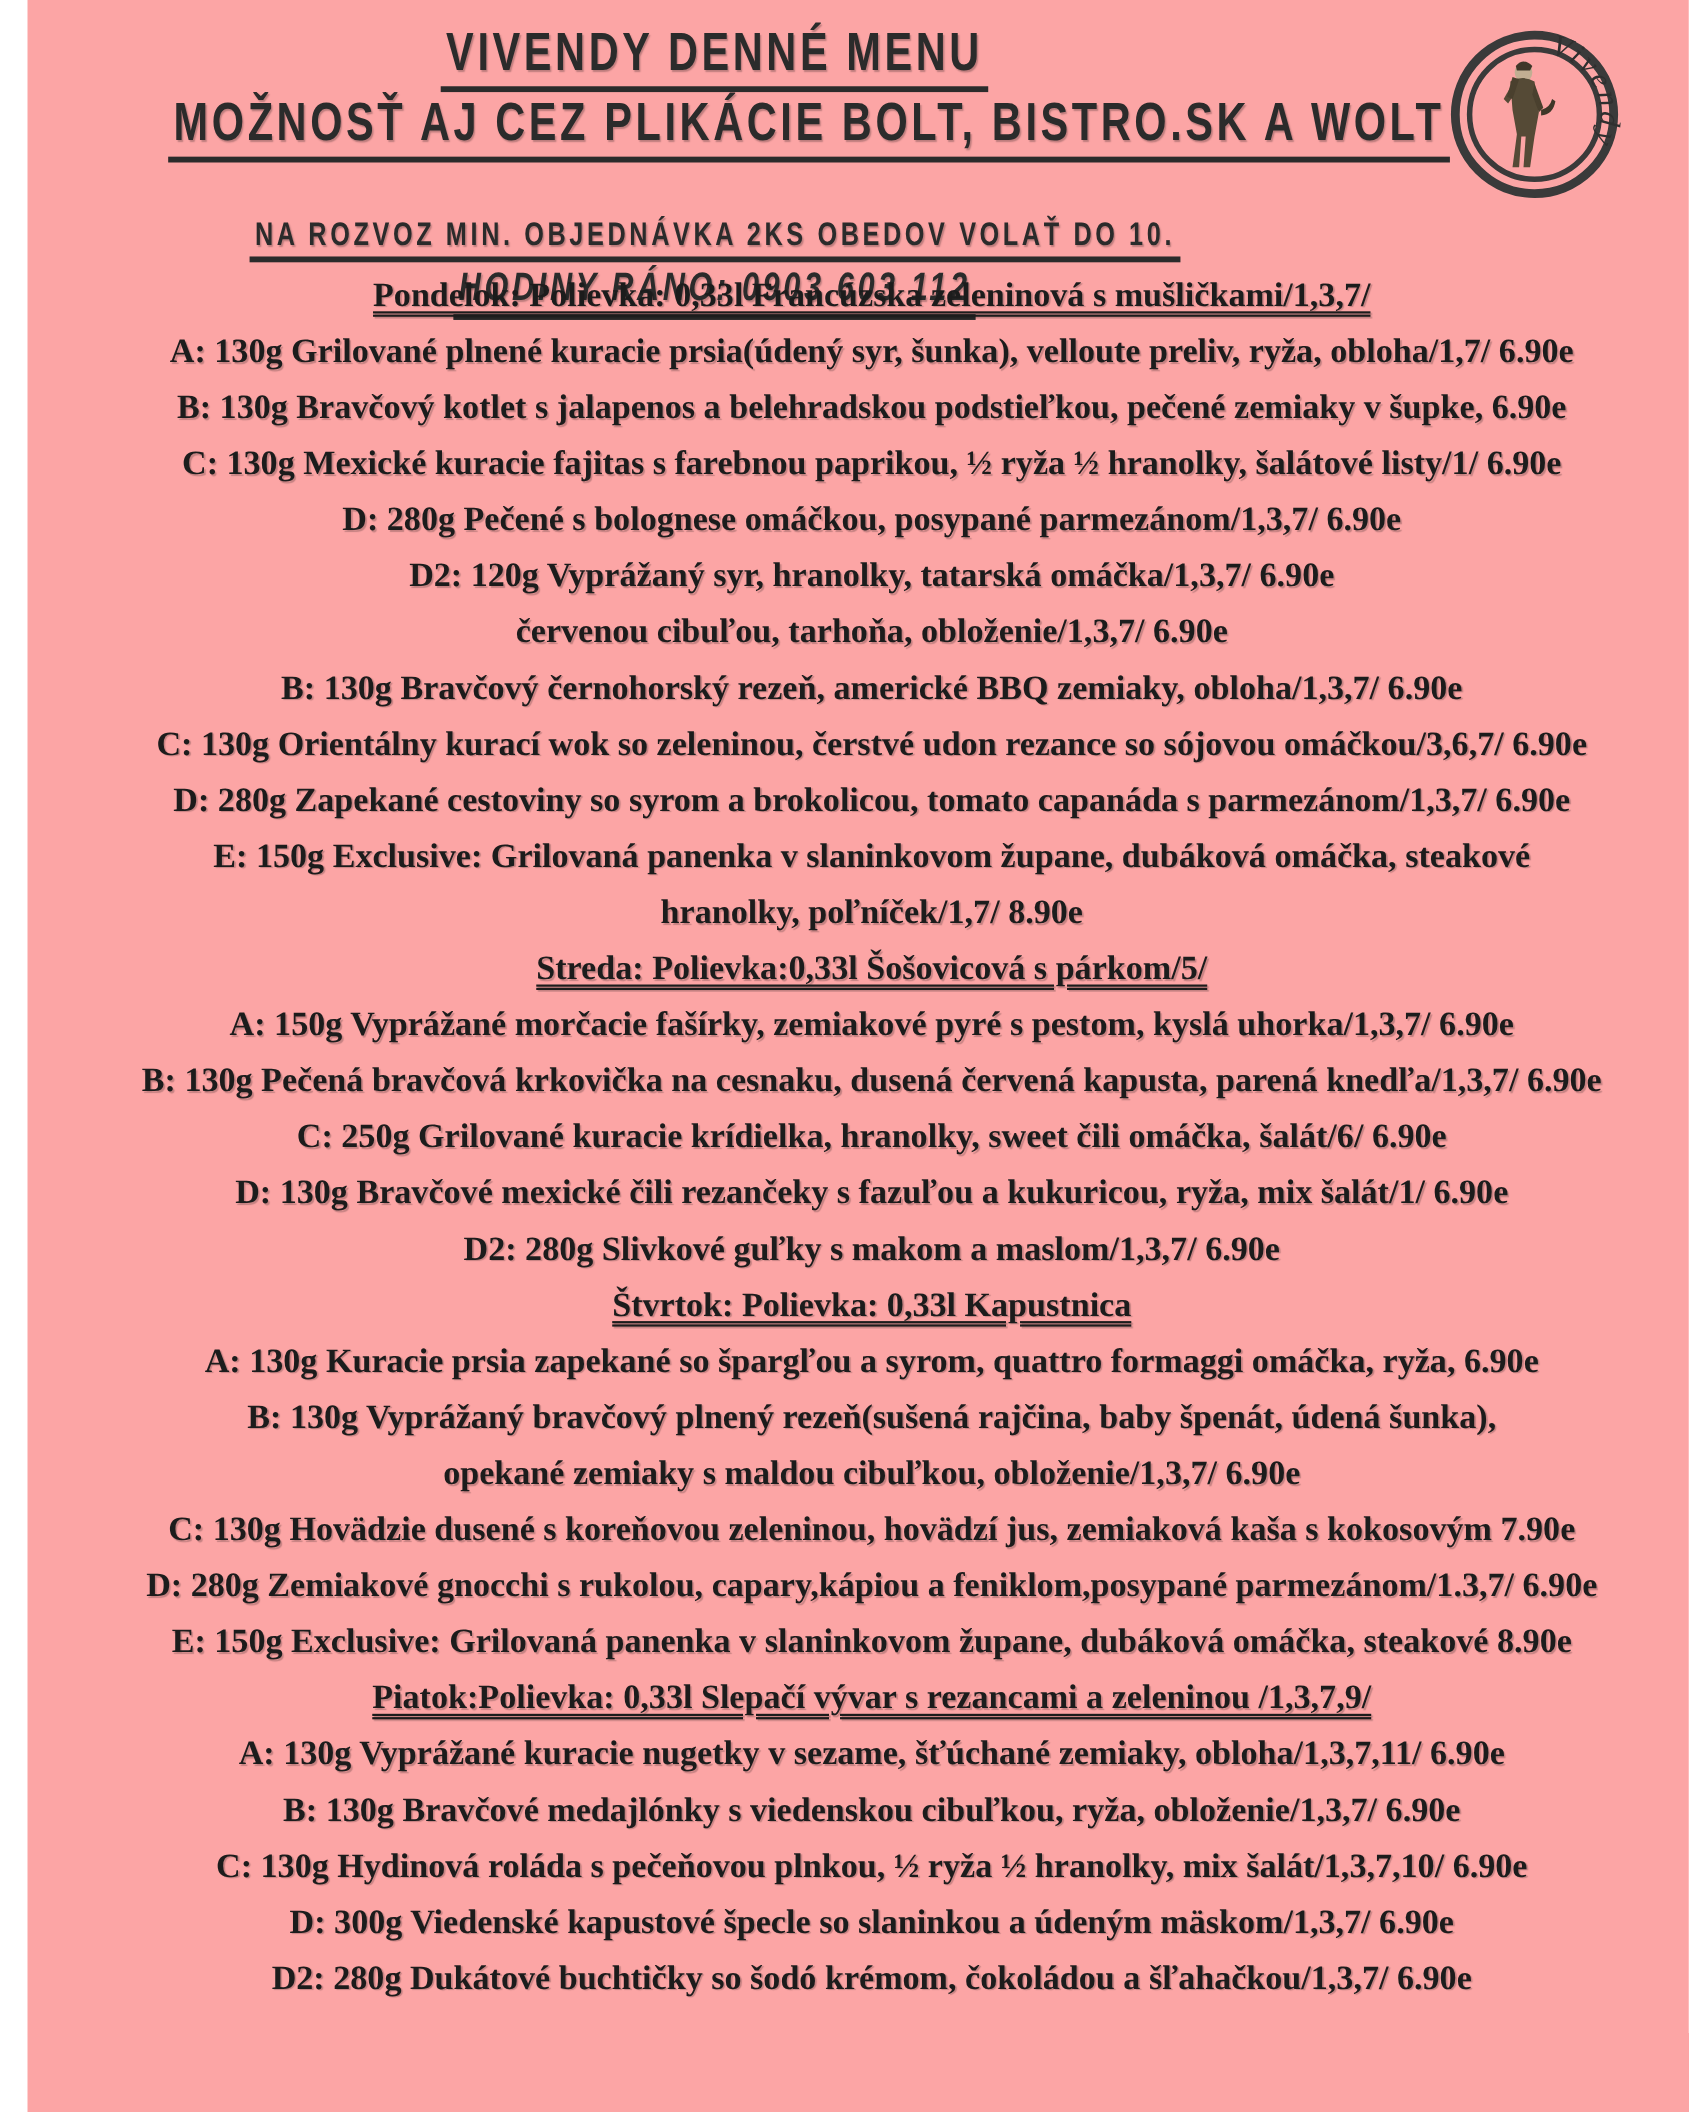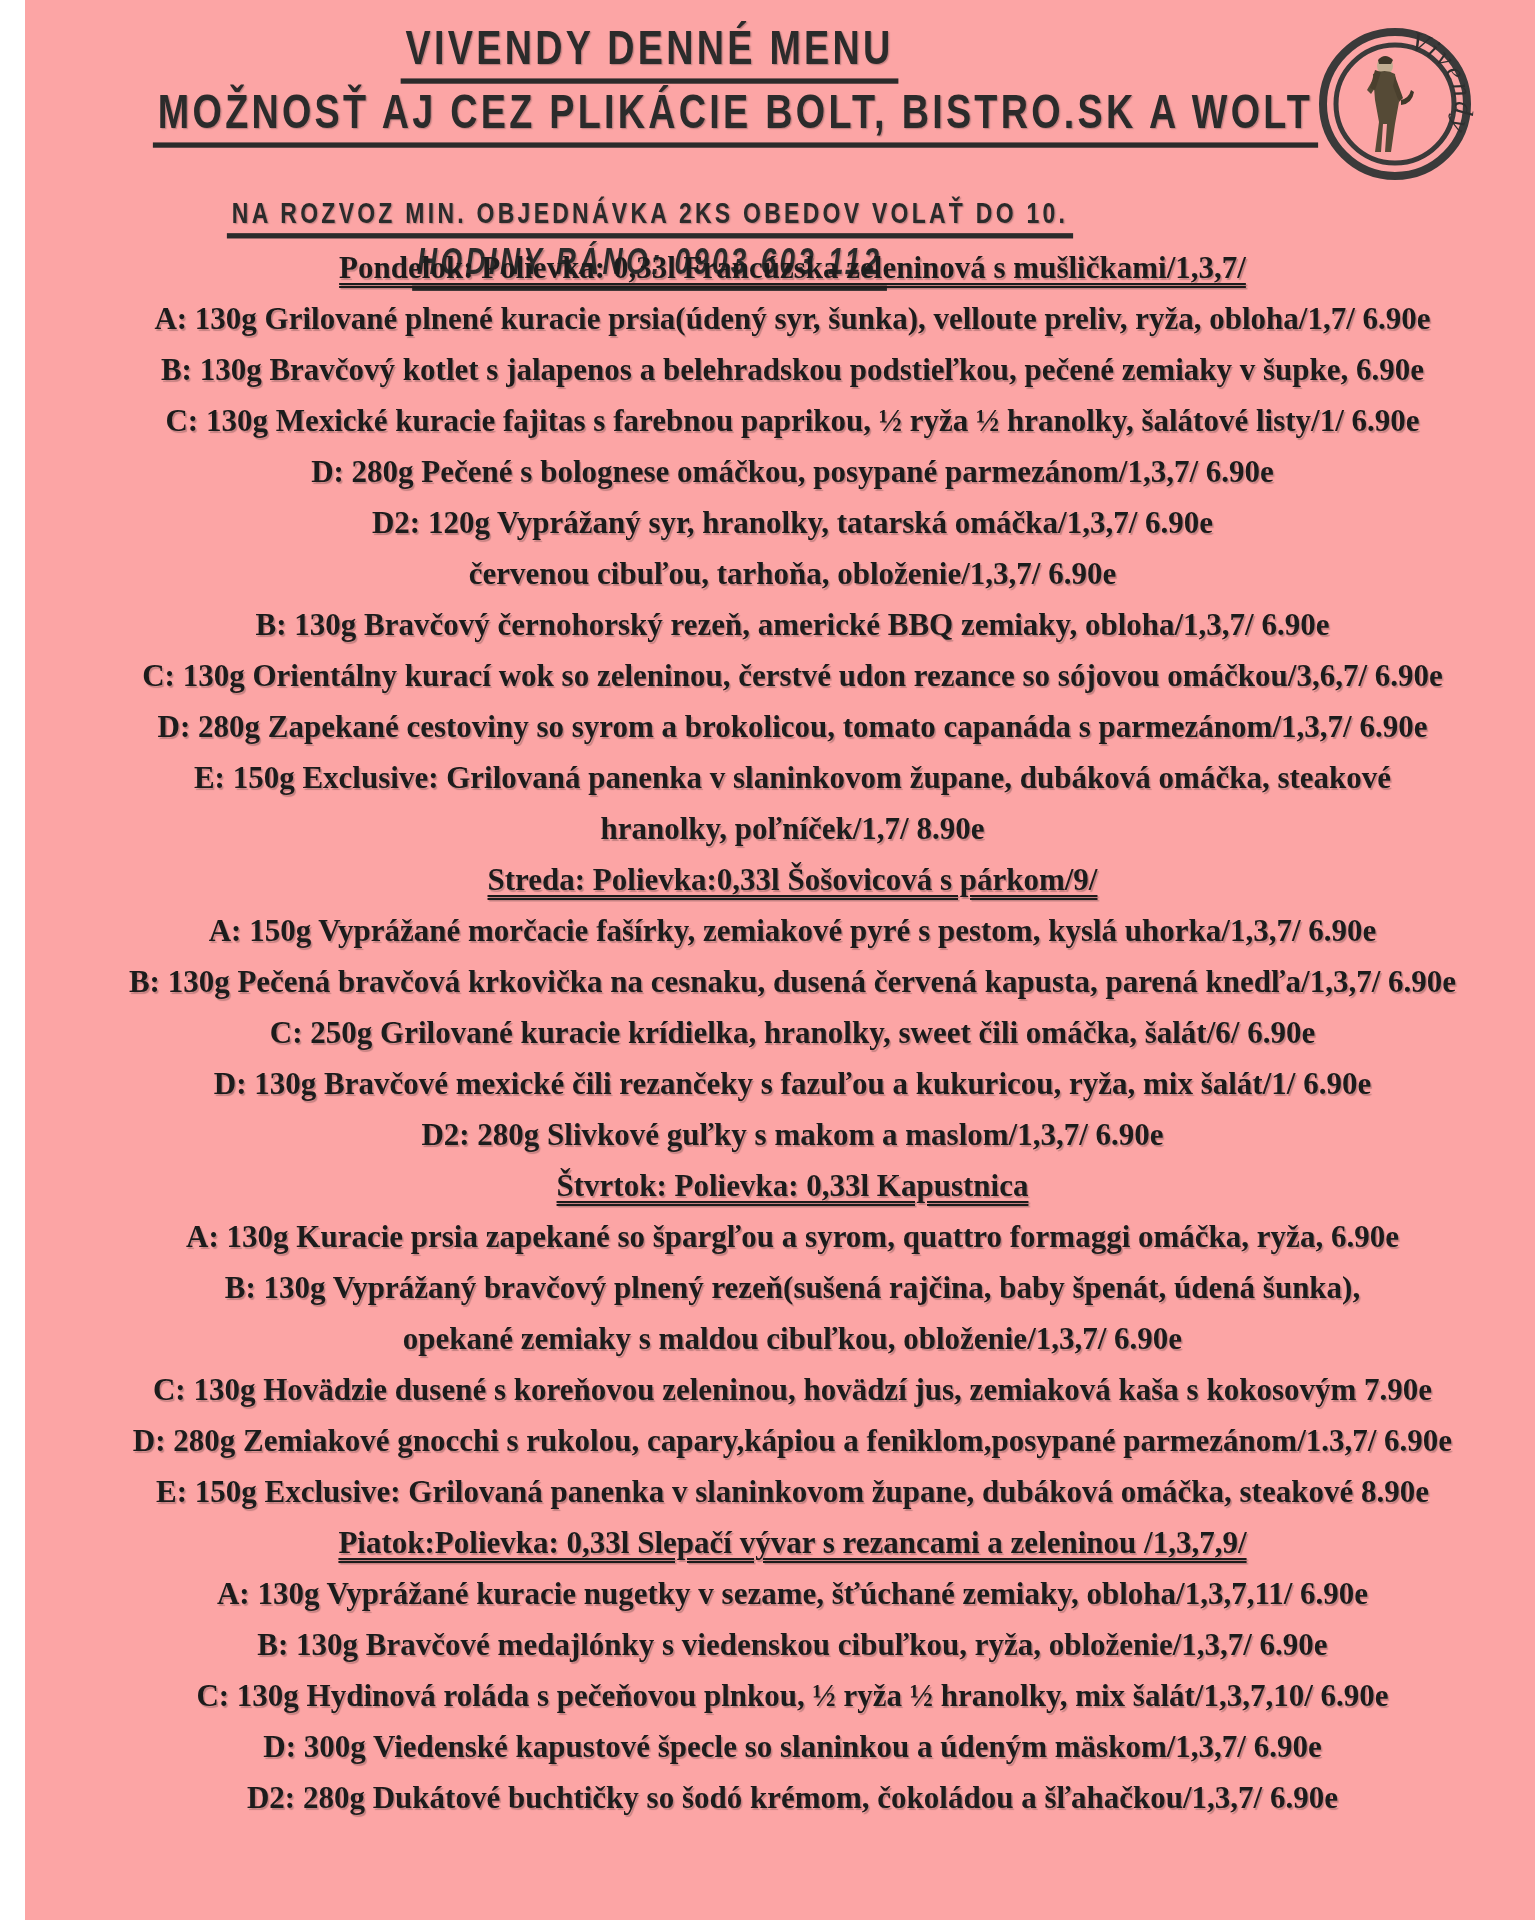--- a/index.html
+++ b/index.html
@@ -97,21 +97,21 @@
       <div class="menu-line">B: 130g Bravčový kotlet s jalapenos a belehradskou podstieľkou, pečené zemiaky v šupke, 6.90e</div>
       <div class="menu-line">C: 130g Mexické kuracie fajitas s farebnou paprikou, ½ ryža ½ hranolky, šalátové listy/1/ 6.90e</div>
       <div class="menu-line">D: 280g Pečené s bolognese omáčkou, posypané parmezánom/1,3,7/ 6.90e</div>
       <div class="menu-line">D2: 120g Vyprážaný syr, hranolky, tatarská omáčka/1,3,7/ 6.90e</div>
       <div class="menu-line">červenou cibuľou, tarhoňa, obloženie/1,3,7/ 6.90e</div>
       <div class="menu-line">B: 130g Bravčový černohorský rezeň, americké BBQ zemiaky, obloha/1,3,7/ 6.90e</div>
       <div class="menu-line">C: 130g Orientálny kurací wok so zeleninou, čerstvé udon rezance so sójovou omáčkou/3,6,7/ 6.90e</div>
       <div class="menu-line">D: 280g Zapekané cestoviny so syrom a brokolicou, tomato capanáda s parmezánom/1,3,7/ 6.90e</div>
       <div class="menu-line">E: 150g Exclusive: Grilovaná panenka v slaninkovom župane, dubáková omáčka, steakové</div>
       <div class="menu-line">hranolky, poľníček/1,7/ 8.90e</div>
-      <div class="menu-line"><span class="day-underline">Streda: Polievka:0,33l Šošovicová s párkom/9/</span></div>
+      <div class="menu-line"><span class="day-underline">Streda: Polievka:0,33l Šošovicová s párkom/5/</span></div>
       <div class="menu-line">A: 150g Vyprážané morčacie fašírky, zemiakové pyré s pestom, kyslá uhorka/1,3,7/ 6.90e</div>
       <div class="menu-line">B: 130g Pečená bravčová krkovička na cesnaku, dusená červená kapusta, parená knedľa/1,3,7/ 6.90e</div>
       <div class="menu-line">C: 250g Grilované kuracie krídielka, hranolky, sweet čili omáčka, šalát/6/ 6.90e</div>
       <div class="menu-line">D: 130g Bravčové mexické čili rezančeky s fazuľou a kukuricou, ryža, mix šalát/1/ 6.90e</div>
       <div class="menu-line">D2: 280g Slivkové guľky s makom a maslom/1,3,7/ 6.90e</div>
       <div class="menu-line"><span class="day-underline">Štvrtok: Polievka: 0,33l Kapustnica</span></div>
       <div class="menu-line">A: 130g Kuracie prsia zapekané so špargľou a syrom, quattro formaggi omáčka, ryža, 6.90e</div>
       <div class="menu-line">B: 130g Vyprážaný bravčový plnený rezeň(sušená rajčina, baby špenát, údená šunka),</div>
       <div class="menu-line">opekané zemiaky s maldou cibuľkou, obloženie/1,3,7/ 6.90e</div>
       <div class="menu-line">C: 130g Hovädzie dusené s koreňovou zeleninou, hovädzí jus, zemiaková kaša s kokosovým 7.90e</div>

